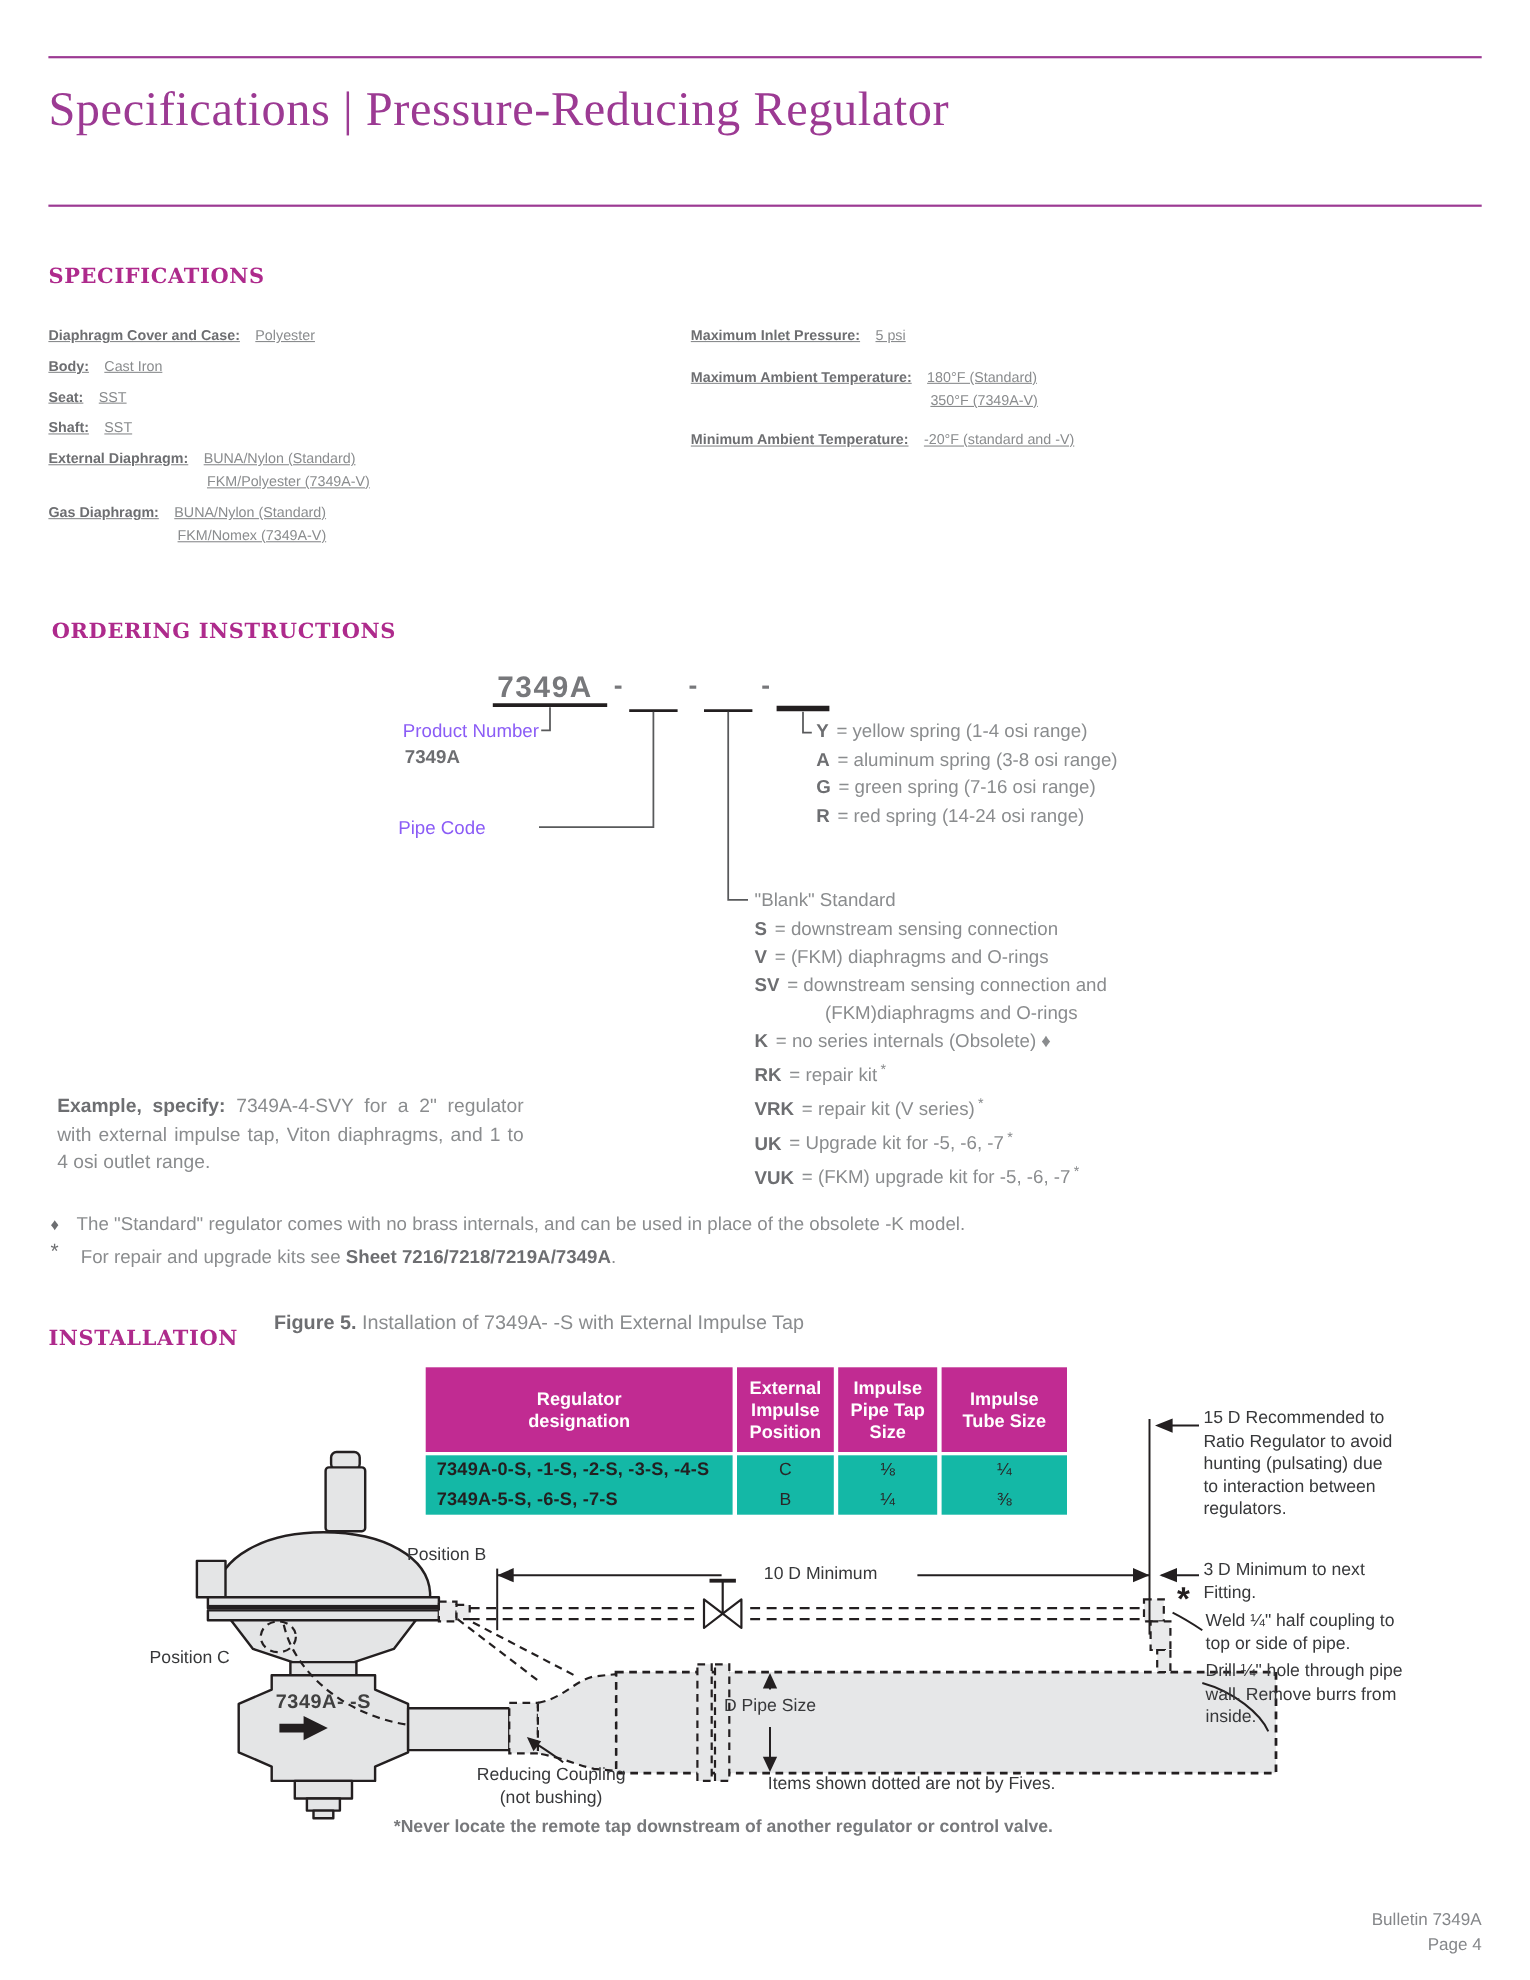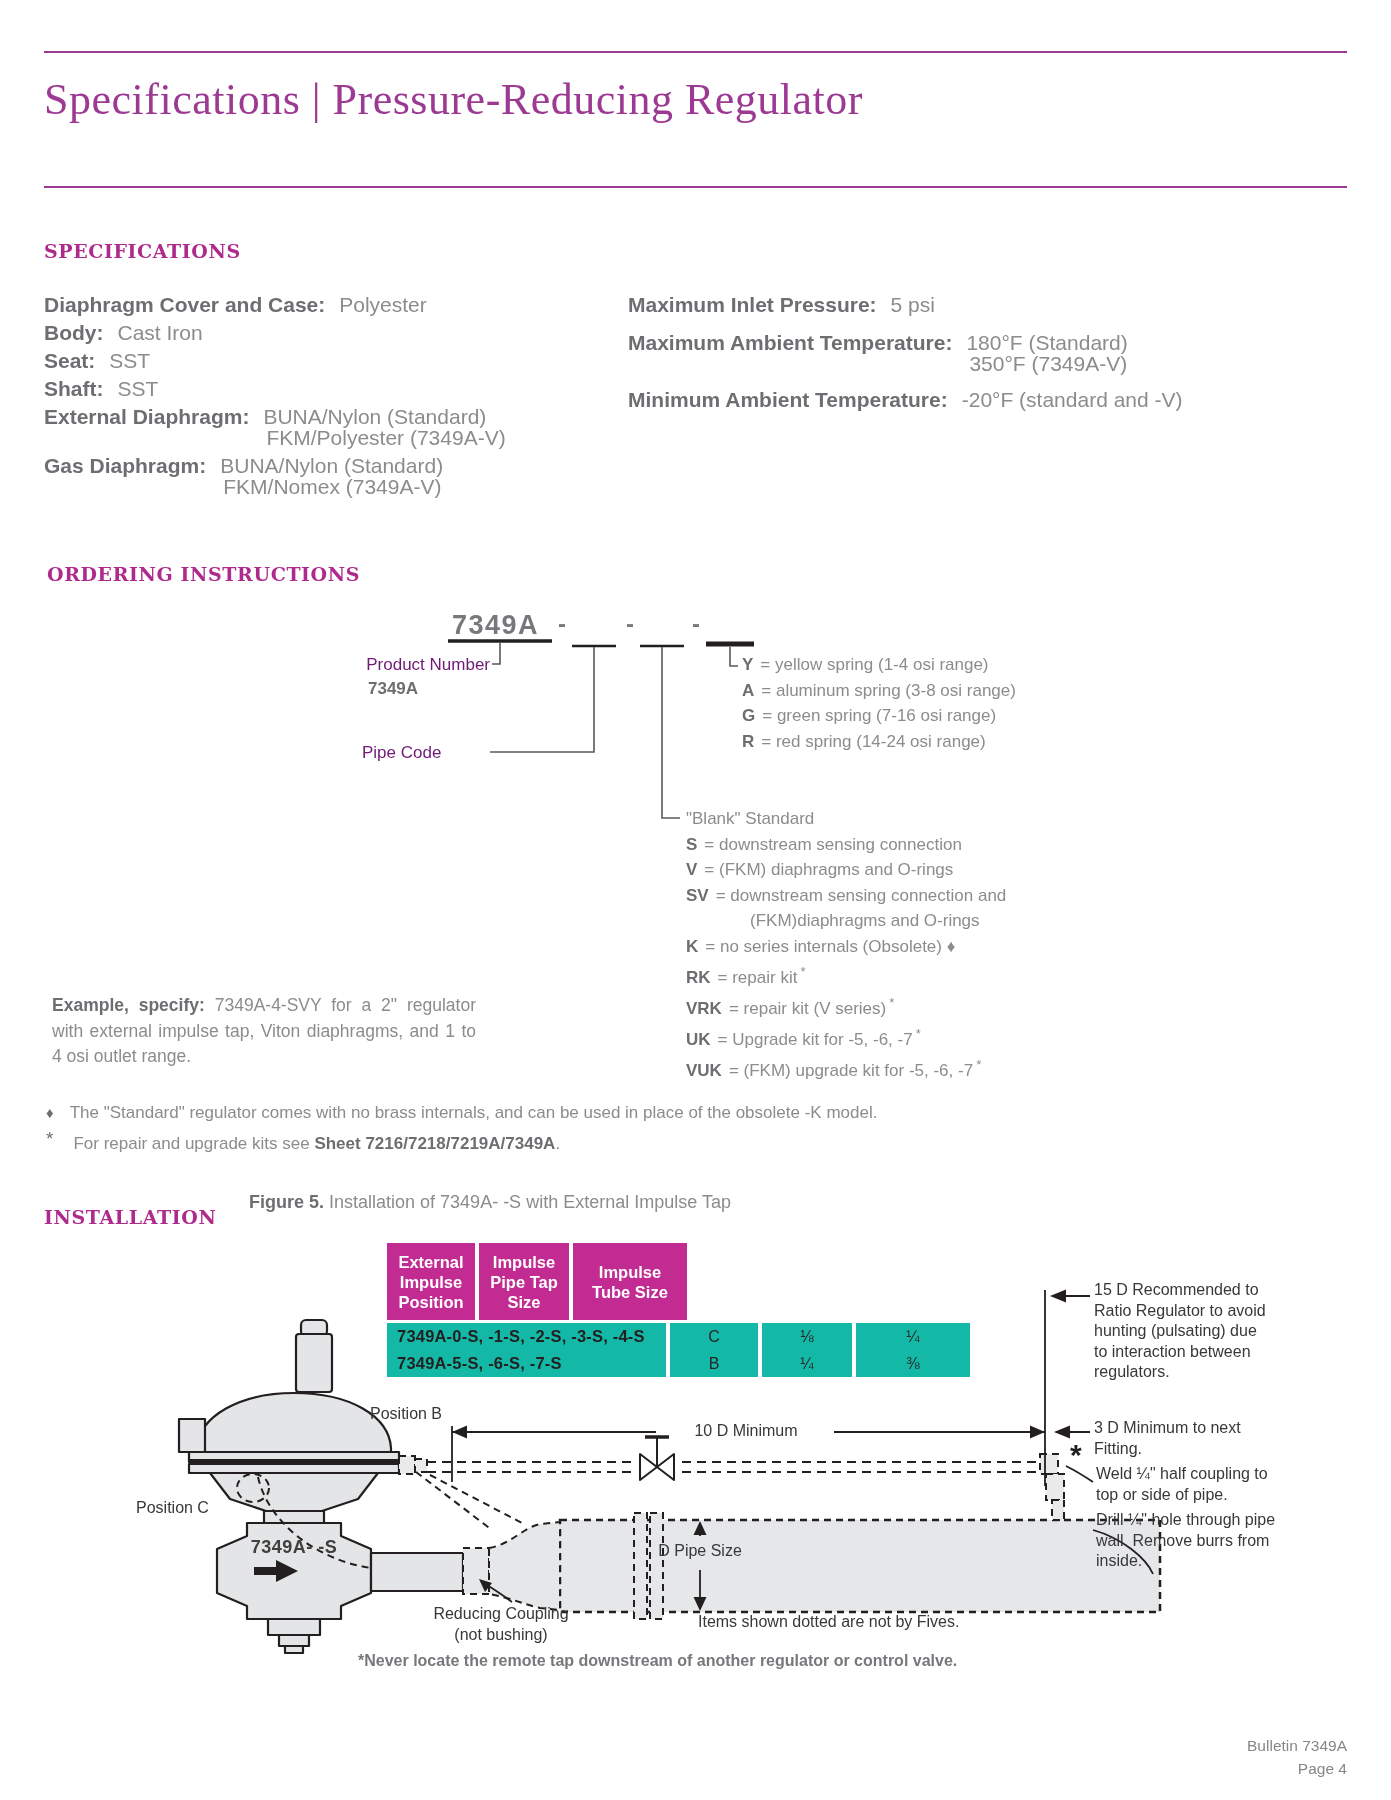--- a/index.html
+++ b/index.html
@@ -12,30 +12,30 @@
   .page-title {
     position:absolute; left:44px; top:74px;
     font-family:"Liberation Serif", serif; font-weight:400;
     font-size:44px; color:#9c3a93; letter-spacing:0.5px;
   }
   .section-heading {
     position:absolute; font-family:"DejaVu Serif", serif; font-weight:700;
     font-size:19px; color:#ae2a8c; letter-spacing:0.6px;
   }
   
-  .spec-col { position:absolute; font-size:21px; color:#8a8c8e; }
+  .spec-col { position:absolute; font-size:13px; color:#8a8c8e;text-decoration:underline; }
   .spec-row { display:flex; align-items:flex-start; margin-bottom:7px; line-height:21px; }
   .spec-label { font-weight:700; color:#6d6e71; margin-right:14px; white-space:nowrap; }
   .spec-vals .v { white-space:nowrap; }
   .spec-vals .v:empty { display:none; }
   .spec-vals .v2 { text-indent:3px; }
   
   .model-number { position:absolute; left:452px; top:610px; font-size:27px; font-weight:700; color:#77787b; letter-spacing:1.5px; }
   .model-dash { position:absolute; top:610px; font-size:24px; font-weight:700; color:#77787b; }
-  .diagram-label { position:absolute; font-size:17px; color:#701a75; }
+  .diagram-label { position:absolute; font-size:17px; color:#8b5cf6; }
   .diagram-label.bold { font-weight:700; color:#6d6e71; }
   .olist { position:absolute; font-size:17px; color:#8a8c8e; line-height:25.5px; }
   .oitem { white-space:nowrap; }
   .oitem .code { font-weight:700; color:#6d6e71; margin-right:7px; }
   .oitem .code:empty { display:none; margin:0; }
   .oitem.indent { padding-left:64px; }
   .oitem .sup { vertical-align:super; font-size:13px; margin-left:3px; }
   .example { position:absolute; left:52px; top:993px; width:424px; font-size:17.5px; line-height:25.5px; color:#8a8c8e; text-align:justify; }
   .example .bold { font-weight:700; color:#6d6e71; }
   .footnote { position:absolute; font-size:17px; color:#8a8c8e; white-space:nowrap; }
@@ -183,20 +183,24 @@
   </div>
   <div class="footnote" style="left:46px; top:1132px">
     <span class="fn-marker star">*</span><span>For repair and upgrade kits see </span><span class="fn-bold">Sheet 7216/7218/7219A/7349A</span><span>.</span>
   </div>
 
   <div class="section-heading" style="left:44px; top:1206px">INSTALLATION</div>
   <div class="figure-caption"><span class="bold">Figure 5.</span><span> Installation of 7349A- -S with External Impulse Tap</span></div>
 
   <div class="ftable">
     <div class="thead">
+      <div class="th w1">
+          <div>Regulator</div>
+          <div>designation</div>
+        </div>
       <div class="th w2">
           <div>External</div>
           <div>Impulse</div>
           <div>Position</div>
         </div>
       <div class="th w3">
           <div>Impulse</div>
           <div>Pipe Tap</div>
           <div>Size</div>
         </div>

